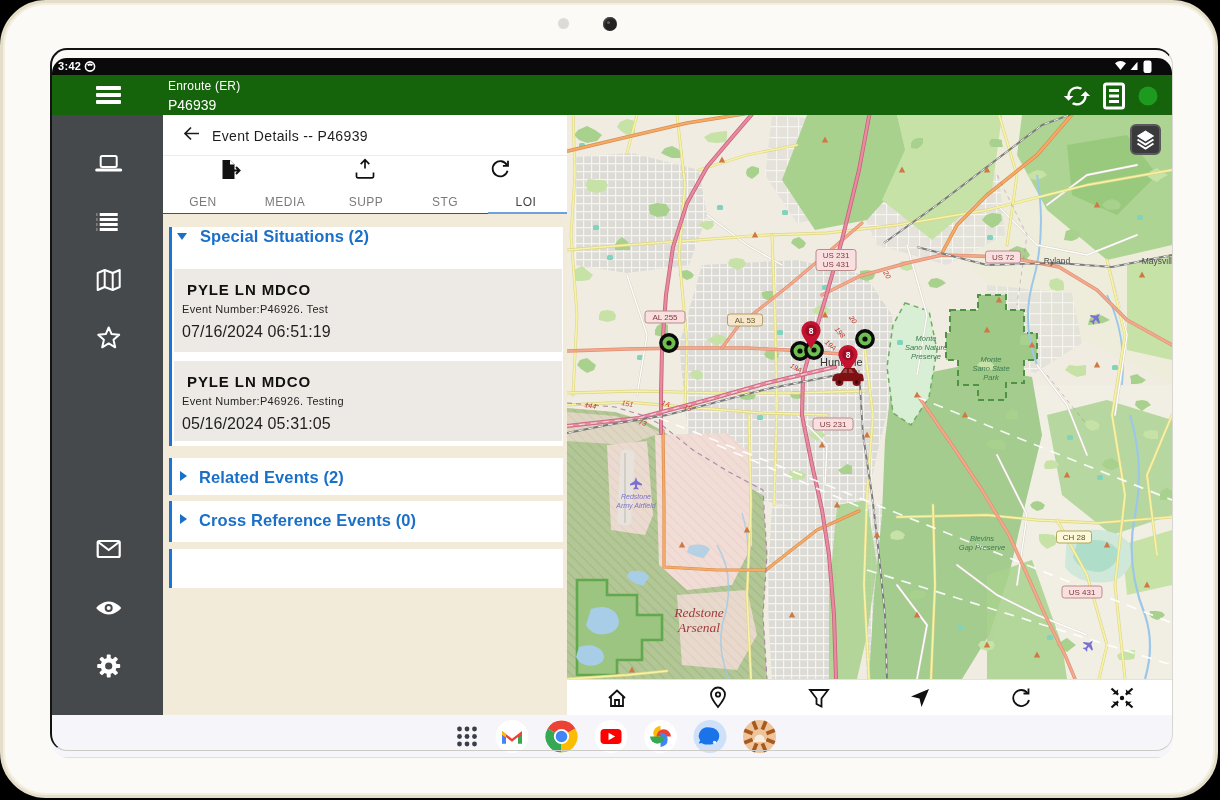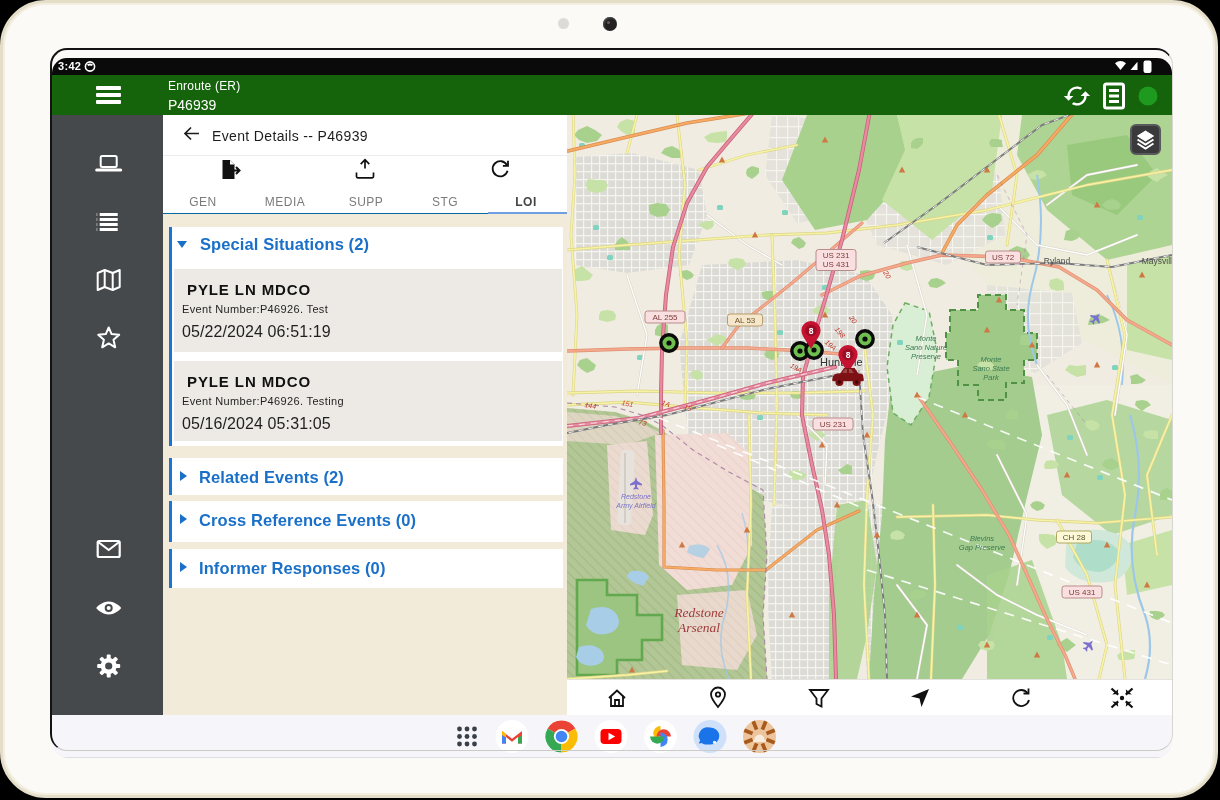--- a/index.html
+++ b/index.html
@@ -135,45 +135,44 @@
           </g>
           <g transform="translate(337,54)" stroke="#111" fill="none" stroke-width="1.8">
             <path d="M7 -3.8 A7.6 7.6 0 1 0 7.6 1.8"></path>
             <path d="M8 -8.3 V-3.2 H2.9" fill="none"></path>
           </g>
         </svg>
         <div class="tablbl" style="left:40px;">GEN</div>
         <div class="tablbl" style="left:122px;">MEDIA</div>
         <div class="tablbl" style="left:203px;">SUPP</div>
         <div class="tablbl" style="left:282px;">STG</div>
-        <div class="tablbl" style="left:363px;color:#444;font-weight:bold;">LOI</div>
+        <div class="tablbl" style="left:363px;color:#444;font-weight:normal;">LOI</div>
         <div class="loiline"></div>
       </div>
       <div class="blueline" style="left:6px;top:112px;height:219px"></div>
       <div class="srow" style="top:112px;height:219px"></div>
-      <div class="abs" style="left:14px;top:120px"><span class="tri down"></span><span class="shead" style="margin-left:13px">Special Situations (2)</span></div>
+      <div class="abs" style="left:14px;top:112px"><span class="tri down"></span><span class="shead" style="margin-left:13px">Special Situations (2)</span></div>
       <div class="card" style="top:154px;height:83px">
         <div class="t1">PYLE LN MDCO</div>
         <div class="t2">Event Number:P46926. Test</div>
-        <div class="t3">05/22/2024 06:51:19</div>
+        <div class="t3">07/16/2024 06:51:19</div>
       </div>
       <div class="card" style="top:246px;height:80px">
         <div class="t1">PYLE LN MDCO</div>
         <div class="t2">Event Number:P46926. Testing</div>
         <div class="t3">05/16/2024 05:31:05</div>
       </div>
       <div class="blueline" style="left:6px;top:343px;height:37px"></div>
       <div class="srow" style="top:343px;height:37px"></div>
       <div class="abs" style="left:17px;top:353px"><span class="tri right"></span><span class="shead" style="margin-left:12px">Related Events (2)</span></div>
       <div class="blueline" style="left:6px;top:386px;height:41px"></div>
       <div class="srow" style="top:386px;height:41px"></div>
       <div class="abs" style="left:17px;top:396px"><span class="tri right"></span><span class="shead" style="margin-left:12px">Cross Reference Events (0)</span></div>
       <div class="blueline" style="left:6px;top:434px;height:39px"></div>
       <div class="srow" style="top:434px;height:39px"></div>
-      <div class="abs" style="left:17px;top:444px"><span class="tri right"></span><span class="shead" style="margin-left:12px">Informer Responses (0)</span></div>
     </div>
 <div class="map">
       <svg width="605" height="564" viewBox="0 0 605 564" style="position:absolute;left:0;top:0">
         <defs>
           <pattern id="grid" width="8" height="8" patternUnits="userSpaceOnUse">
             <rect width="8" height="8" fill="#dbdad5"></rect>
             <path d="M0 0.5 H8 M0.5 0 V8" stroke="#f4f4f1" stroke-width="1.4"></path>
           </pattern>
           <pattern id="grid2" width="11" height="11" patternUnits="userSpaceOnUse">
             <rect width="11" height="11" fill="#e2e0d9"></rect>

